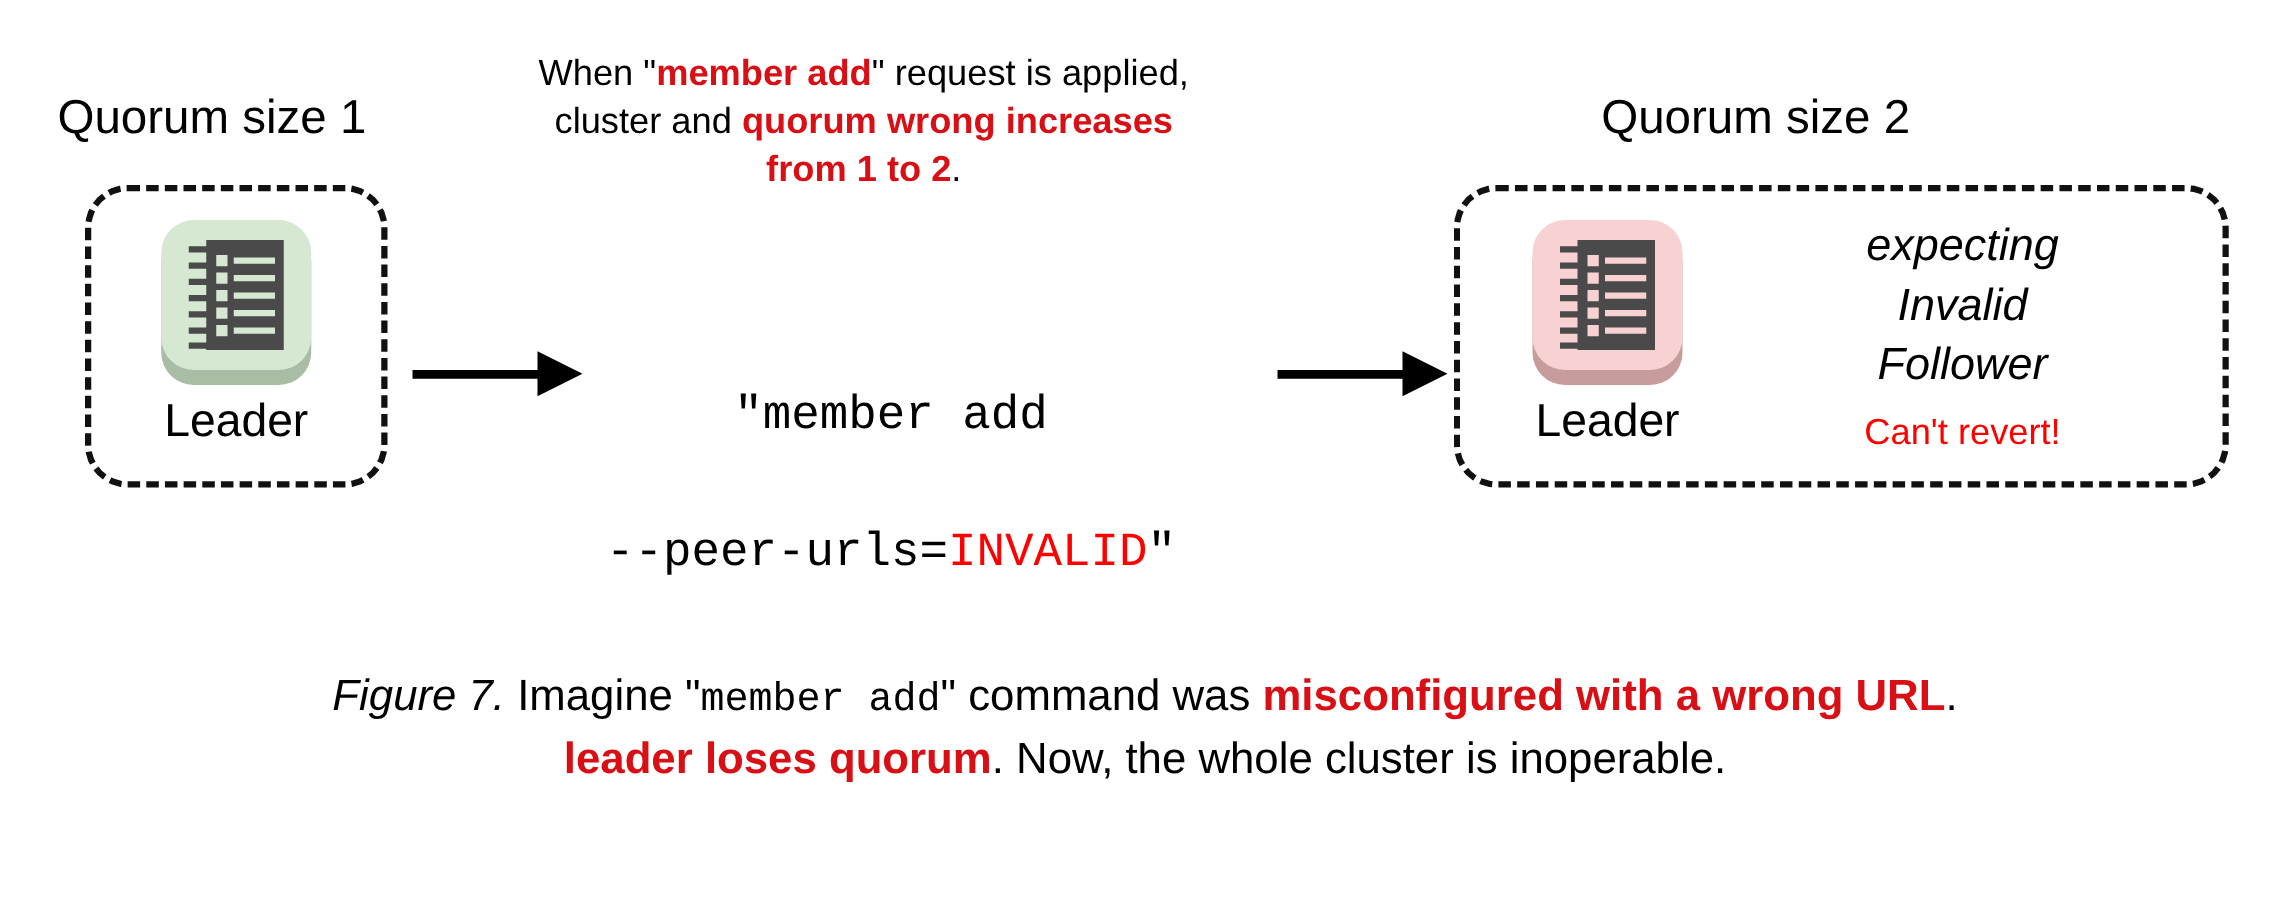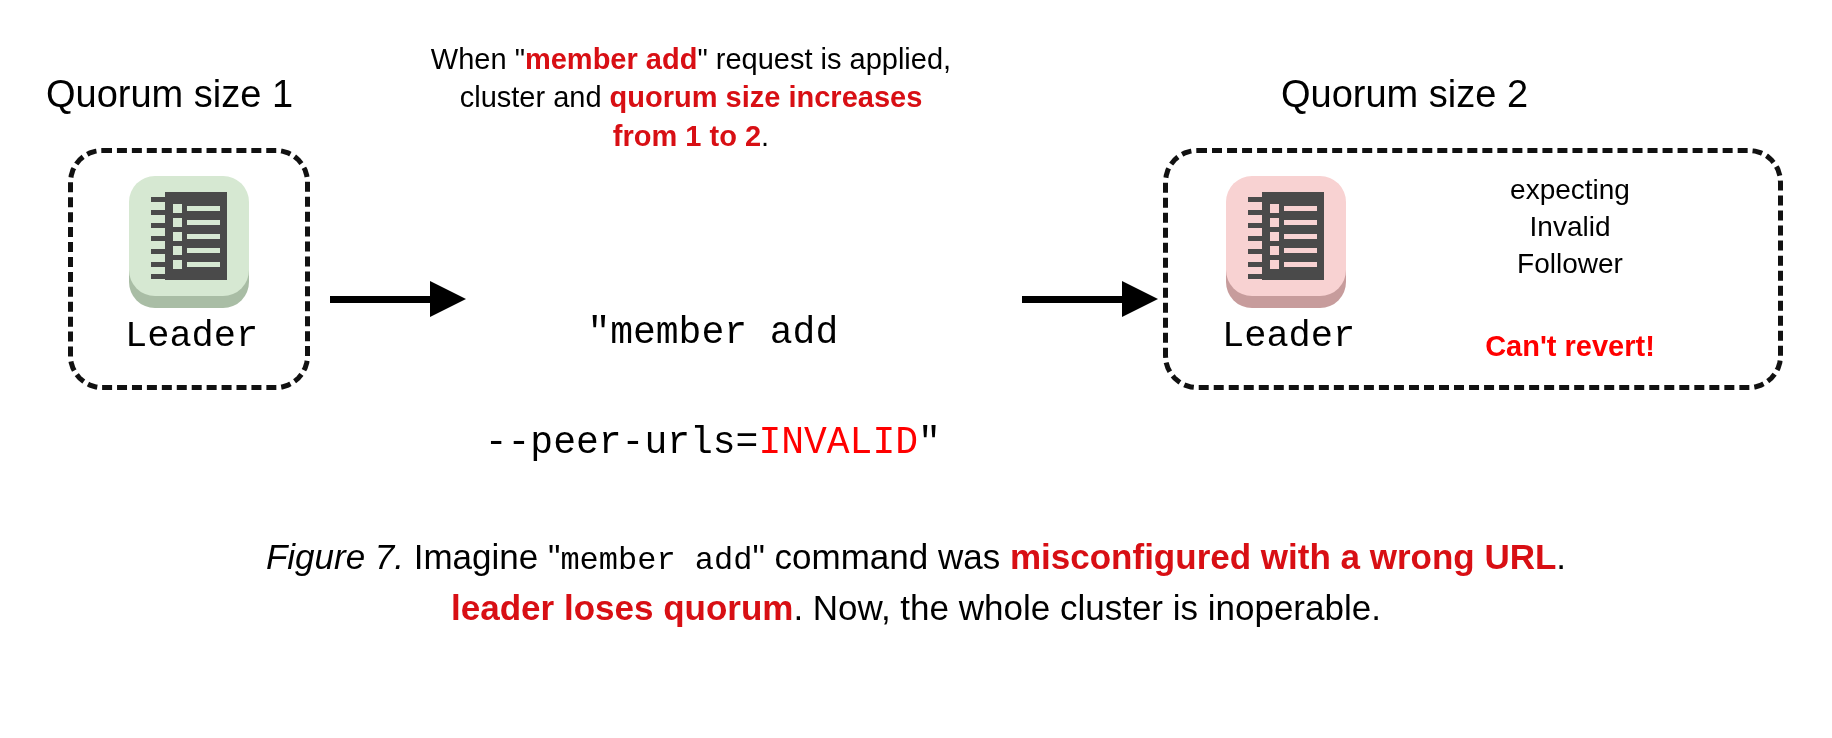--- a/index.html
+++ b/index.html
@@ -59,21 +59,20 @@
     width: 120px;
     height: 120px;
     border-radius: 26px;
   }
   .node-label {
     font-size: 37px;
     line-height: 1;
     margin-top: 10px;
     color: #000;
     white-space: nowrap;
-    font-family: Liberation Mono, monospace;
   }
 
   
   .nb { position: absolute; left: 26px; top: 24px; width: 76px; height: 88px; }
   .nb-body {
     position: absolute; left: 14px; top: 0;
     width: 62px; height: 88px;
     background: #4a4a4a;
   }
   .nb-ring {
@@ -120,30 +119,31 @@
     font-size: 38px;
     line-height: 1.45;
     color: #000;
     white-space: pre;
   }
 
   
   .expect {
     position: absolute;
     text-align: center;
-    font-size: 28px;
+    font-style: italic;
+    font-size: 36px;
     line-height: 1.32;
     color: #000;
     white-space: nowrap;
   }
   .cant-revert {
     position: absolute;
     text-align: center;
     font-size: 29px;
-    font-weight: 700;
+    font-weight: 400;
     line-height: 1;
     white-space: nowrap;
   }
 
   
   .caption {
     position: absolute;
     left: 0;
     width: 1832px;
     text-align: center;
@@ -193,21 +193,21 @@
   <div class="node-label">Leader</div>
 </div>
 
 <div>
   <div class="arrow-shaft" style="left:330px; top:296px; width:105px;"></div>
   <div class="arrow-head" style="left:430px; top:281px;"></div>
 </div>
 
 <div class="note" style="left:406px; top:40px; width:570px;">
   <span>When "</span><b style="color:#D80F14;">member add</b><span>" request is applied,</span><br>
-  <span>cluster and </span><b style="color:#D80F14;">quorum size increases</b><br>
+  <span>cluster and </span><b style="color:#D80F14;">quorum wrong increases</b><br>
   <b style="color:#D80F14;">from 1 to 2</b><span>.</span>
 </div>
 
 <div class="cmd" style="left:420px; top:250px; width:540px;">
   <span>"member add</span><br>
   <span>--peer-urls=</span><span style="color:#FF0000;">INVALID</span><span>"</span>
 </div>
 
 <div>
   <div class="arrow-shaft" style="left:1022px; top:296px; width:105px;"></div>

